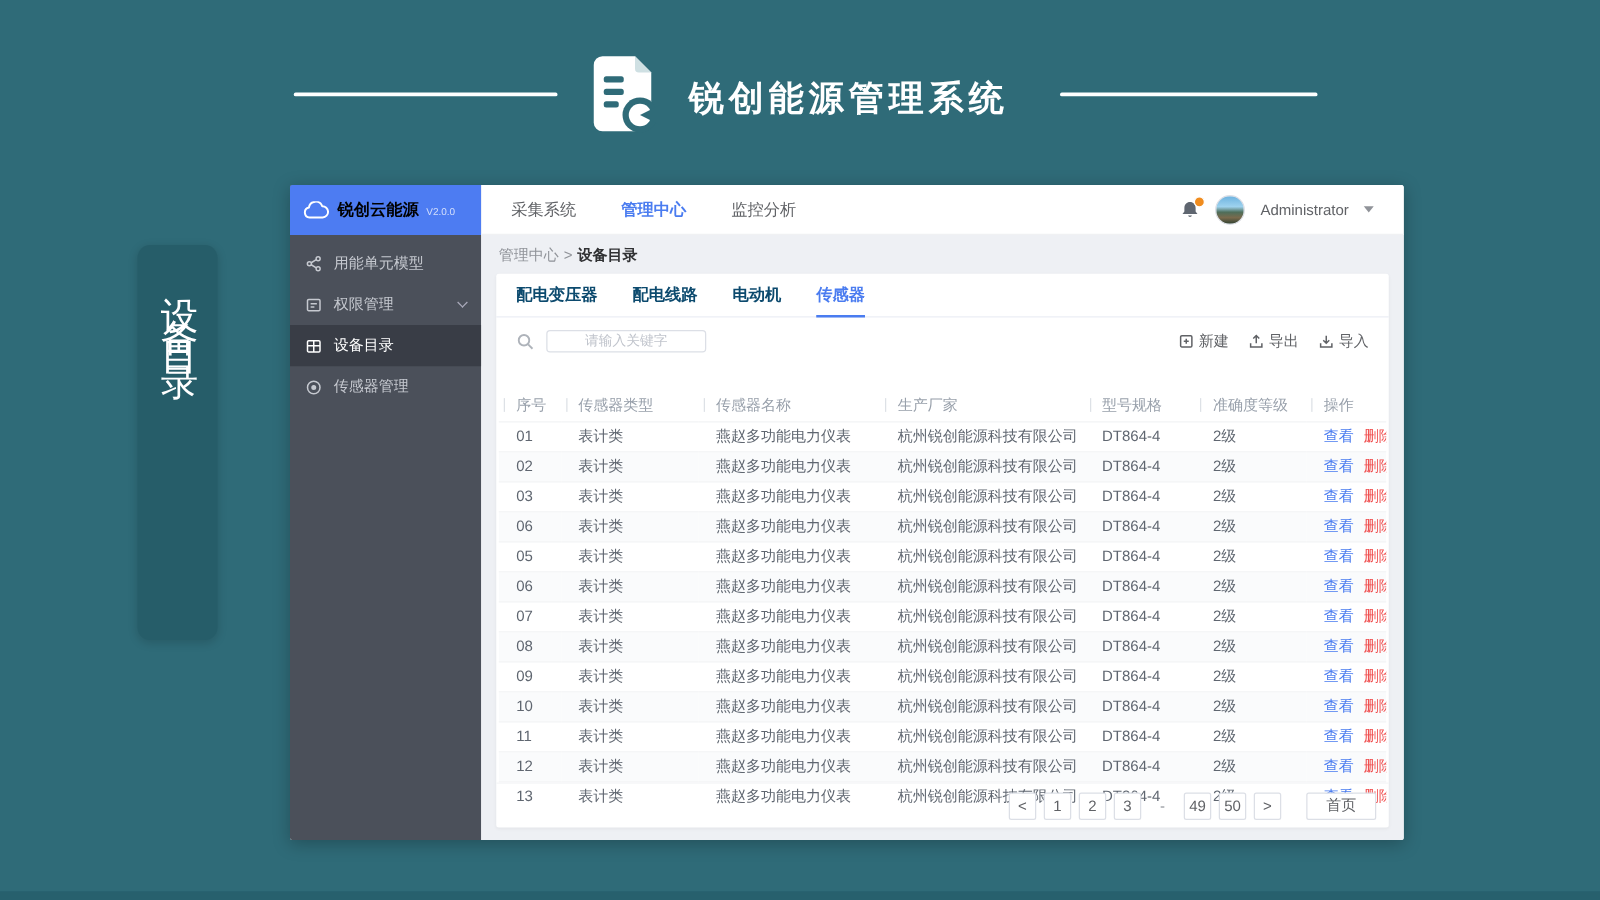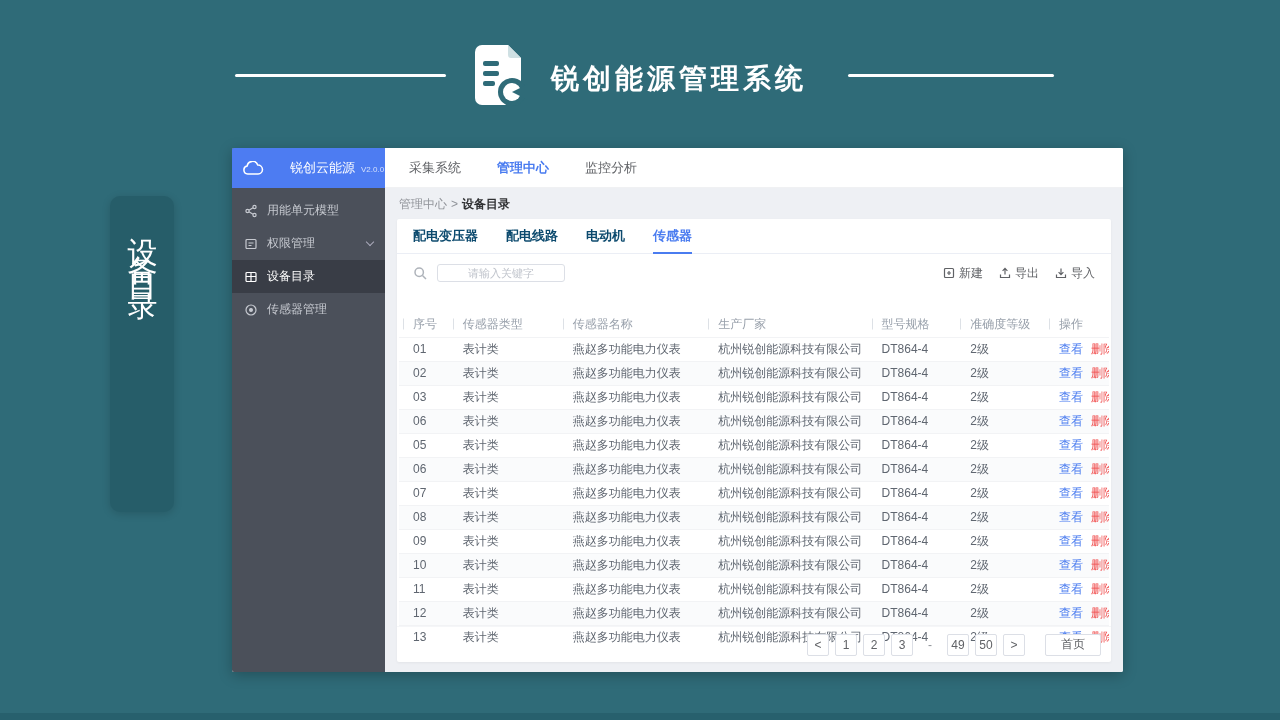--- a/index.html
+++ b/index.html
@@ -35,21 +35,21 @@
   
   .window {
     position:absolute; left:232px; top:148px; width:891px; height:524px;
     background:#ffffff; display:flex; border-radius:2px; overflow:hidden;
     box-shadow:0 3px 14px rgba(0,0,0,.25);
   }
 
   
   .sidebar { width:153px; background:#4b505a; display:flex; flex-direction:column; flex-shrink:0; }
   .logo-bar { height:40px; background:#4d7cf2; display:flex; align-items:center; padding:0 10px; gap:6px; }
-  .logo-bar .prod { color:#ffffff; font-size:13px; font-weight:normal; white-space:nowrap;margin-left:20px; }
+  .logo-bar .prod { color:#000000; font-size:13px; font-weight:bold; white-space:nowrap; }
   .logo-bar .ver  { color:rgba(255,255,255,.75); font-size:8px; margin-top:3px; }
   .menu { margin-top:6px; }
   .menu-item {
     height:33px; display:flex; align-items:center; padding:0 12px; gap:9px;
     color:#c6c9d0; font-size:12px; cursor:pointer; white-space:nowrap;
   }
   .menu-item.active { background:#393d46; color:#ffffff; }
   .menu-item svg { flex-shrink:0; }
   .chev {
     margin-left:auto; width:6px; height:6px;
@@ -228,20 +228,32 @@
         <span>传感器管理</span>
       </div>
     </div>
   </div>
 
   <div class="main">
     <div class="topbar">
       <span class="nav-item">采集系统</span>
       <span class="nav-item active">管理中心</span>
       <span class="nav-item">监控分析</span>
+      <div class="top-right">
+        <span class="bell">
+          <svg width="16" height="16" viewBox="0 0 16 16">
+            <path d="M8 1.5c-2.6 0-4.5 2-4.5 4.8V9.2L2 11.2h12l-1.5-2V6.3C12.5 3.5 10.6 1.5 8 1.5z" fill="#5f6670"></path>
+            <path d="M6.4 12.4a1.7 1.7 0 0 0 3.2 0z" fill="#5f6670"></path>
+          </svg>
+          <span class="badge"></span>
+        </span>
+        <span class="avatar"></span>
+        <span class="username">Administrator</span>
+        <span class="caret-down"></span>
+      </div>
     </div>
 
     <div class="content">
       <div class="breadcrumb">
         <span>管理中心</span><span class="sep">&gt;</span><span class="cur">设备目录</span>
       </div>
 
       <div class="card">
         <div class="tabs">
           <span class="tab">配电变压器</span>

